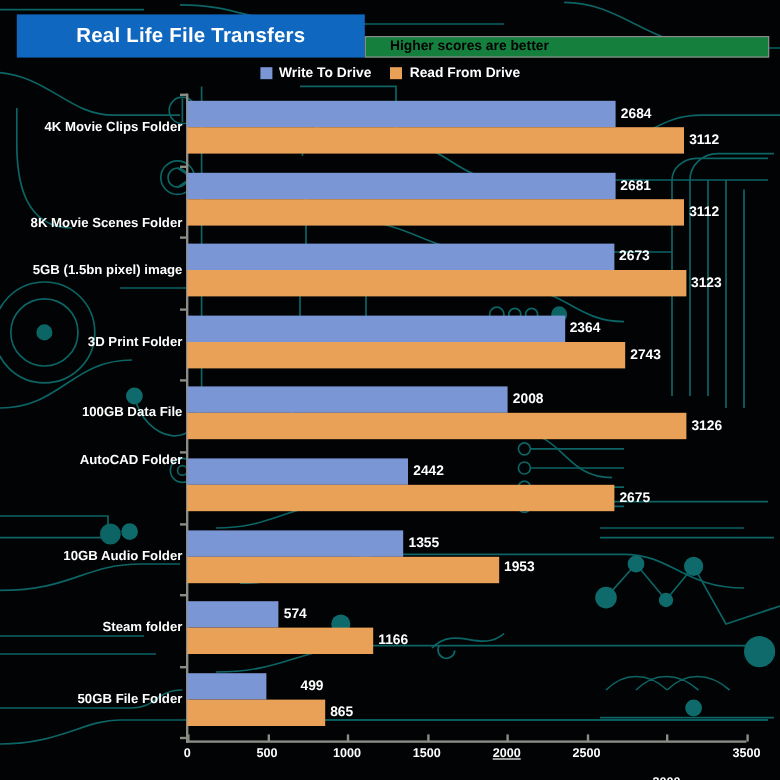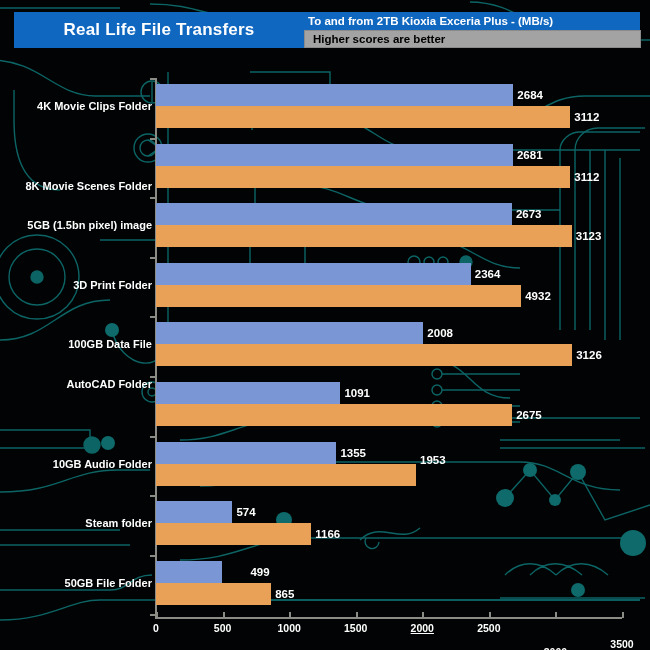--- a/index.html
+++ b/index.html
@@ -33,23 +33,23 @@
   .sub-wrap { position: absolute; left: 304px; top: 0; width: 336px; height: 36px; }
   .sub-top {
     position: absolute; left: 0; top: 0; width: 336px; height: 18px;
     background: #1067C0; color: #ffffff;
     font-size: 11.5px; font-weight: bold;
     display: flex; align-items: center; padding-left: 4px;
     white-space: nowrap;
   }
   .sub-bot {
     position: absolute; left: 0; top: 18px; width: 337px; height: 18px;
-    background: #a3a3a3; color: #000000;
+    background: #15803d; color: #000000;
     font-size: 11.5px; font-weight: bold;
-    display: flex; align-items: center; padding-left: 8px;
+    display: flex; align-items: center; padding-left: 20px;
     border: 1px solid #8a8a8a;
     white-space: nowrap;
   }
 
   
   .legend {
     position: absolute; left: 0; top: 52px; width: 650px; height: 18px;
     display: flex; align-items: center; justify-content: center; gap: 16px; z-index: 5;
   }
   .legend-item { display: flex; align-items: center; gap: 6px; }
@@ -161,45 +161,54 @@
         <circle cx="284" cy="520" r="8"></circle>
       <circle cx="108" cy="443" r="7"></circle>
     </g>
   </svg>
 
   <div class="header">
     <div class="title-band">
       <span class="t">Real Life File Transfers</span>
     </div>
     <div class="sub-wrap">
-      <div class="sub-top">To and from 2TB Kioxia Exceria Plus - (MB/s)</div>
       <div class="sub-bot">Higher scores are better</div>
     </div>
   </div>
 
+  <div class="legend">
+    <div class="legend-item">
+      <span class="swatch" style="background: rgb(123, 150, 212);"></span>
+      <span class="legend-label">Write To  Drive</span>
+    </div>
+    <div class="legend-item">
+      <span class="swatch" style="background: rgb(233, 161, 88);"></span>
+      <span class="legend-label">Read From  Drive</span>
+    </div>
+  </div>
 
   <div class="plot" id="plot">
     <div class="axis-line"></div>
     <div class="x-axis-line"></div>
   <div class="tick-x" style="left: 156px;"></div>
       <div class="xlabel" style="left: 156px;">0</div>
       <div class="tick-x" style="left: 222.571px;"></div>
       <div class="xlabel" style="left: 222.571px;">500</div>
       <div class="tick-x" style="left: 289.143px;"></div>
       <div class="xlabel" style="left: 289.143px;">1000</div>
       <div class="tick-x" style="left: 355.714px;"></div>
       <div class="xlabel" style="left: 355.714px;">1500</div>
       <div class="tick-x" style="left: 422.286px;"></div>
       <div class="xlabel" style="left: 422.286px; text-decoration: underline;">2000</div>
       <div class="tick-x" style="left: 488.857px;"></div>
       <div class="xlabel" style="left: 488.857px;">2500</div>
       <div class="tick-x" style="left: 555.429px;"></div>
       <div class="xlabel" style="left: 555.429px; margin-top: 24px;">3000</div>
       <div class="tick-x" style="left: 622px;"></div>
-      <div class="xlabel" style="left: 622px; margin-top: 16px;">3500</div>
+      <div class="xlabel" style="left: 622px;">3500</div>
       <div class="tick-y" style="top: 78px;"></div>
       <div class="cat-label" style="top: 106px;">4K Movie Clips Folder</div>
       <div class="bar write" style="left: 156px; top: 84px; width: 357.355px; background: rgb(123, 150, 212);"></div>
       <div class="bar-value" style="left: 517.355px; top: 95px;">2684</div>
       <div class="bar read" style="left: 156px; top: 106px; width: 414.341px; background: rgb(233, 161, 88);"></div>
       <div class="bar-value" style="left: 574.341px; top: 117px;">3112</div>
       <div class="tick-y" style="top: 137.6px;"></div>
       <div class="cat-label" style="top: 165.6px; margin-top: 20px;">8K Movie Scenes Folder</div>
       <div class="bar write" style="left: 156px; top: 143.6px; width: 356.956px; background: rgb(123, 150, 212);"></div>
       <div class="bar-value" style="left: 516.956px; top: 154.6px;">2681</div>
@@ -209,39 +218,39 @@
       <div class="cat-label" style="top: 225.2px;">5GB (1.5bn pixel) image</div>
       <div class="bar write" style="left: 156px; top: 203.2px; width: 355.891px; background: rgb(123, 150, 212);"></div>
       <div class="bar-value" style="left: 515.891px; top: 214.2px;">2673</div>
       <div class="bar read" style="left: 156px; top: 225.2px; width: 415.805px; background: rgb(233, 161, 88);"></div>
       <div class="bar-value" style="left: 575.805px; top: 236.2px; text-align: right;">3123</div>
       <div class="tick-y" style="top: 256.8px;"></div>
       <div class="cat-label" style="top: 284.8px;">3D Print Folder</div>
       <div class="bar write" style="left: 156px; top: 262.8px; width: 314.75px; background: rgb(123, 150, 212);"></div>
       <div class="bar-value" style="left: 474.75px; top: 273.8px;">2364</div>
       <div class="bar read" style="left: 156px; top: 284.8px; width: 365.211px; background: rgb(233, 161, 88);"></div>
-      <div class="bar-value" style="left: 525.211px; top: 295.8px;">4932</div>
+      <div class="bar-value" style="left: 525.211px; top: 295.8px;">2743</div>
       <div class="tick-y" style="top: 316.4px;"></div>
       <div class="cat-label" style="top: 344.4px;">100GB Data File</div>
       <div class="bar write" style="left: 156px; top: 322.4px; width: 267.351px; background: rgb(123, 150, 212);"></div>
       <div class="bar-value" style="left: 427.351px; top: 333.4px;">2008</div>
       <div class="bar read" style="left: 156px; top: 344.4px; width: 416.205px; background: rgb(233, 161, 88);"></div>
       <div class="bar-value" style="left: 576.205px; top: 355.4px;">3126</div>
       <div class="tick-y" style="top: 376px;"></div>
       <div class="cat-label" style="top: 384px;">AutoCAD Folder</div>
       <div class="bar write" style="left: 156px; top: 382px; width: 184.403px; background: rgb(123, 150, 212);"></div>
-      <div class="bar-value" style="left: 344.403px; top: 393px;">1091</div>
+      <div class="bar-value" style="left: 344.403px; top: 393px;">2442</div>
       <div class="bar read" style="left: 156px; top: 404px; width: 356.157px; background: rgb(233, 161, 88);"></div>
       <div class="bar-value" style="left: 516.157px; top: 415px;">2675</div>
       <div class="tick-y" style="top: 435.6px;"></div>
       <div class="cat-label" style="top: 463.6px;">10GB Audio Folder</div>
       <div class="bar write" style="left: 156px; top: 441.6px; width: 180.409px; background: rgb(123, 150, 212);"></div>
       <div class="bar-value" style="left: 340.409px; top: 452.6px;">1355</div>
       <div class="bar read" style="left: 156px; top: 463.6px; width: 260.028px; background: rgb(233, 161, 88);"></div>
-      <div class="bar-value" style="left: 420.028px; top: 460px;">1953</div>
+      <div class="bar-value" style="left: 420.028px; top: 473px;">1953</div>
       <div class="tick-y" style="top: 495.2px;"></div>
       <div class="cat-label" style="top: 523.2px;">Steam folder</div>
       <div class="bar write" style="left: 156px; top: 501.2px; width: 76.424px; background: rgb(123, 150, 212);"></div>
       <div class="bar-value" style="left: 236.424px; top: 512.2px;">574</div>
       <div class="bar read" style="left: 156px; top: 523.2px; width: 155.245px; background: rgb(233, 161, 88);"></div>
       <div class="bar-value" style="left: 315.245px; top: 534.2px;">1166</div>
       <div class="tick-y" style="top: 554.8px;"></div>
       <div class="cat-label" style="top: 582.8px;">50GB File Folder</div>
       <div class="bar write" style="left: 156px; top: 560.8px; width: 66.4383px; background: rgb(123, 150, 212);"></div>
       <div class="bar-value" style="left: 226.438px; top: 571.8px; margin-left: 24px;">499</div>

